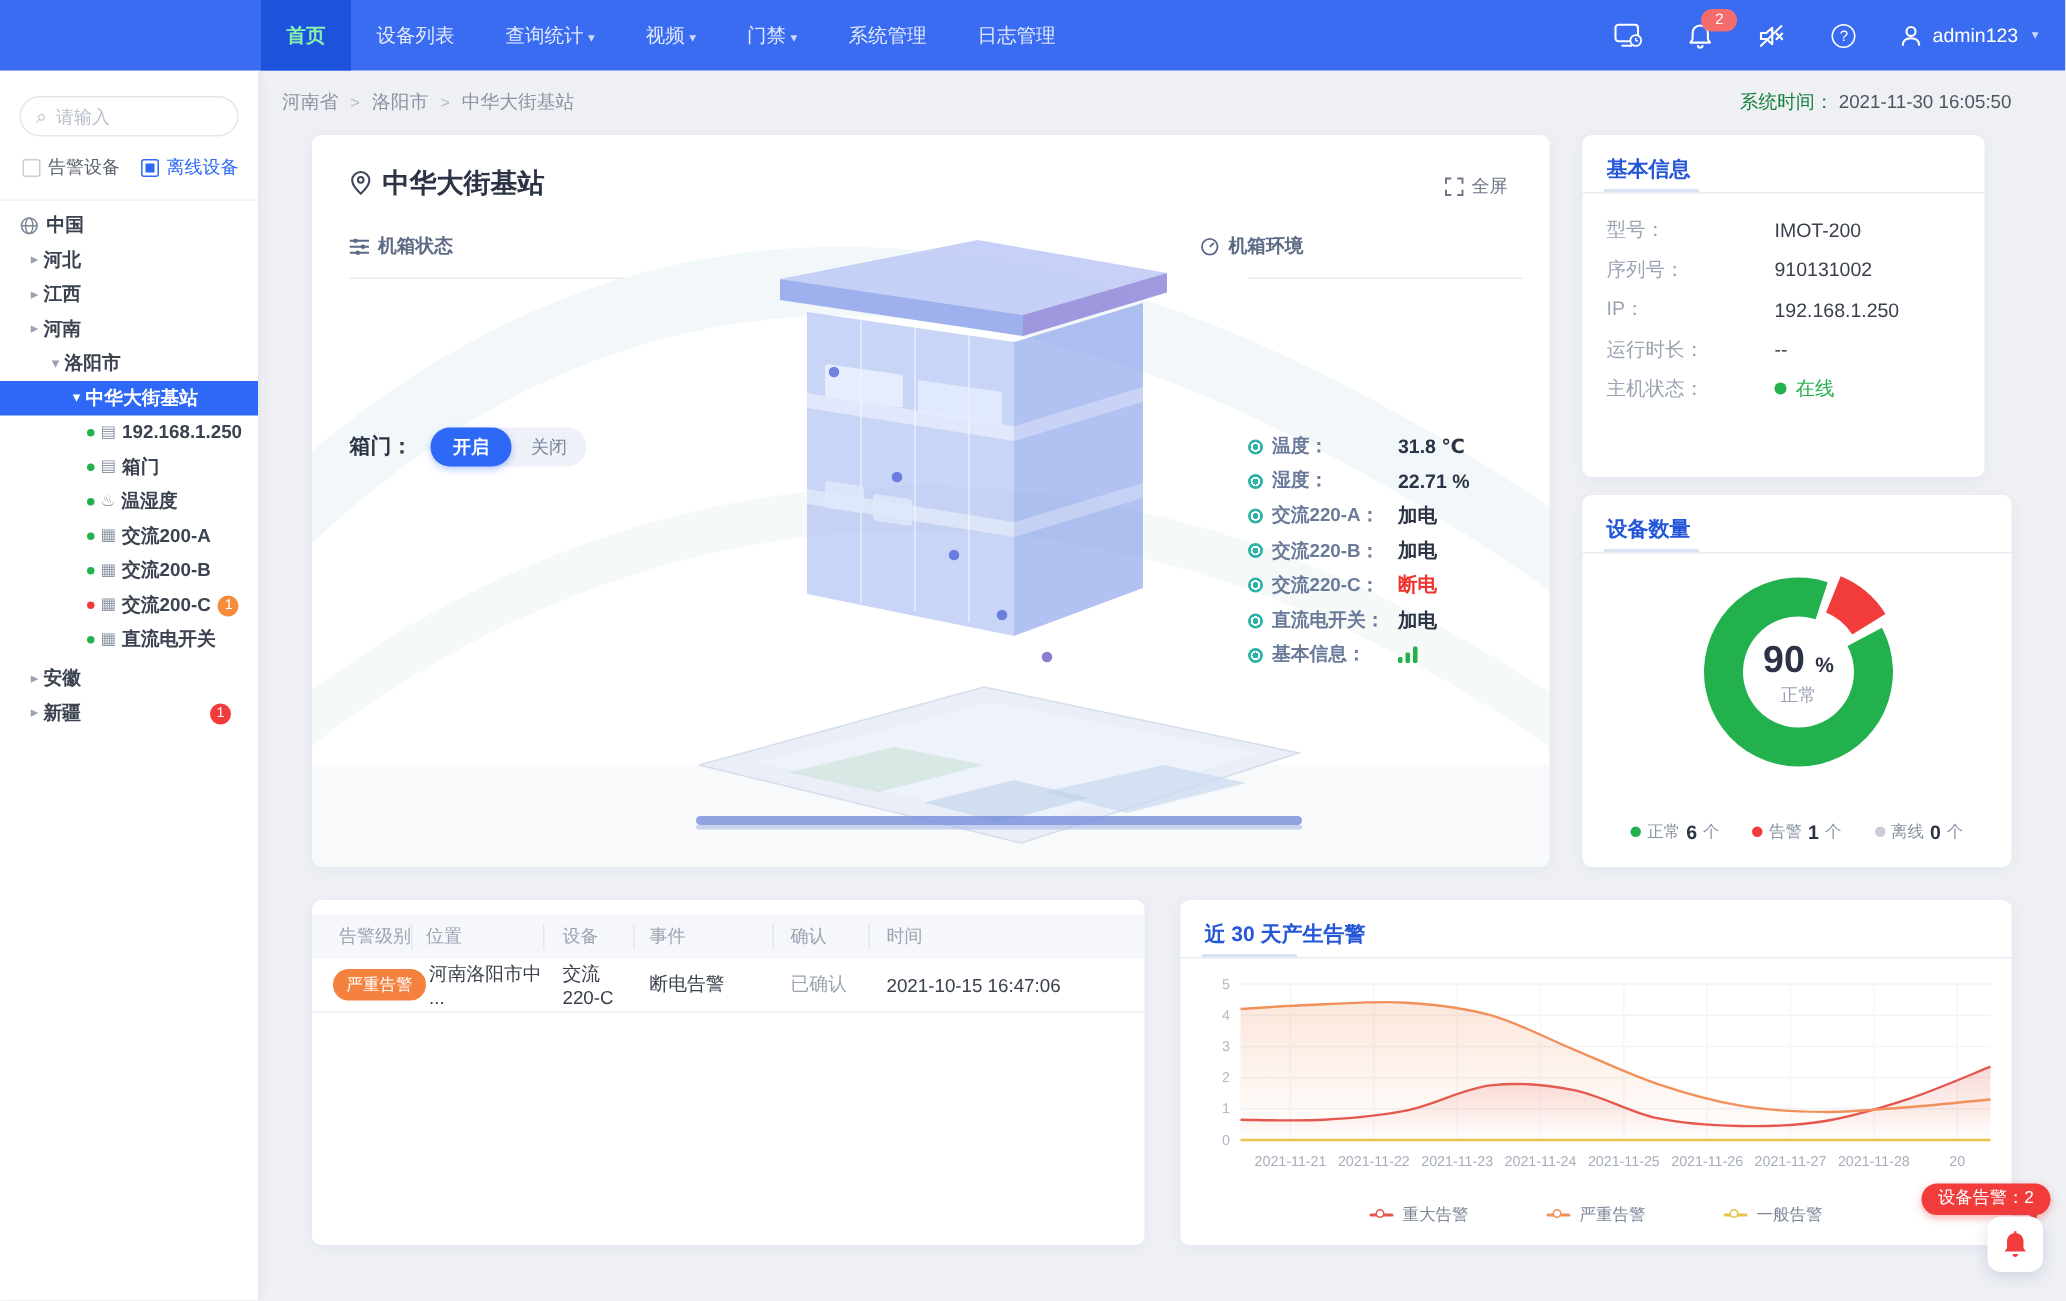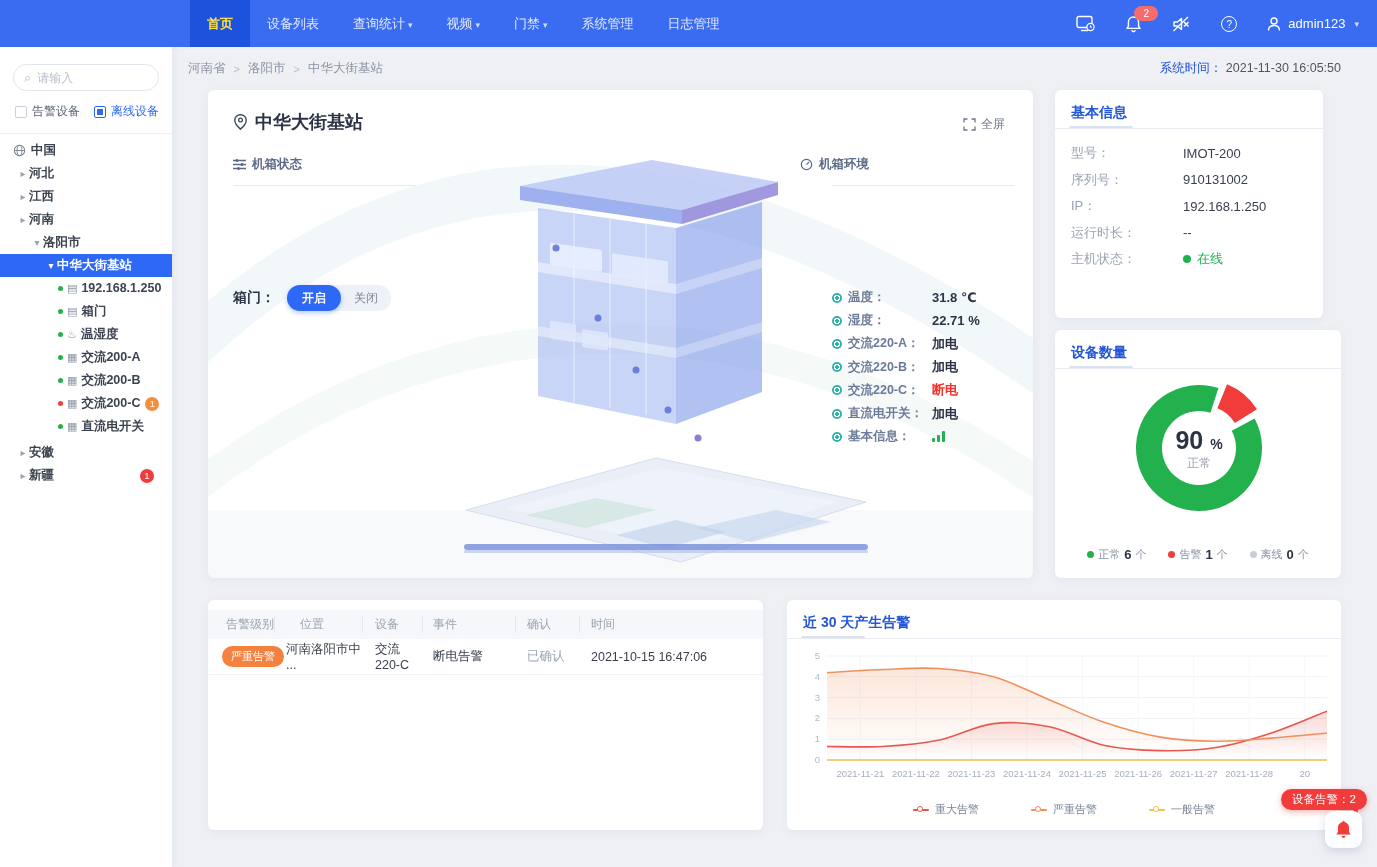--- a/index.html
+++ b/index.html
@@ -8,21 +8,21 @@
   #stage { position:relative; width:1377px; height:867px; background:#eef0f4; overflow:hidden; }
 
   
   .navbar { position:absolute; top:0; left:0; width:1377px; height:47px; background:#3a6cf2; display:flex; align-items:center; z-index:30; }
   .logo { position:absolute; left:14px; top:5px; width:150px; }
   .logo-title { color:#fff; font-size:21px; font-weight:900; font-style:italic; letter-spacing:1px; line-height:22px; }
   .logo-title .red { color:#e8452f; }
   .logo-sub { color:#e8eeff; font-size:8px; letter-spacing:5px; margin-top:1px; }
   .nav-menu { position:absolute; left:174px; top:0; height:47px; display:flex; }
   .nav-item { height:47px; line-height:47px; padding:0 17px; font-size:13px; color:#e2e9ff; cursor:pointer; white-space:nowrap; }
-  .nav-item.active { background:#1d52dd; color:#fde047; font-weight:bold;margin-left:16px; }
+  .nav-item.active { background:#1d52dd; color:#86efac; font-weight:bold; }
   .nav-caret { font-size:9px; color:rgba(255,255,255,.75); margin-left:3px; }
   .nav-right { position:absolute; right:18px; top:0; height:47px; display:flex; align-items:center; gap:26px; color:#fff; }
   .nav-icon { position:relative; width:22px; height:22px; display:flex; align-items:center; justify-content:center; cursor:pointer; }
   .nav-icon svg { display:block; }
   .nav-badge { position:absolute; top:-7px; left:12px; min-width:24px; height:15px; background:#f56c6c; border-radius:8px; color:#fff; font-size:10px; line-height:15px; text-align:center; padding:0 6px; }
   .help-circle { width:16px; height:16px; border:1.5px solid #fff; border-radius:50%; font-size:10px; line-height:15px; text-align:center; color:#fff; }
   .user-box { display:flex; align-items:center; gap:6px; font-size:13px; color:#fff; cursor:pointer; }
 
   
   .sidebar { position:absolute; top:47px; left:0; width:172px; height:820px; background:#fff; box-shadow:2px 0 6px rgba(40,60,110,.05); z-index:20; }
@@ -51,21 +51,21 @@
   .sdot.g { background:#23b14d; } .sdot.r { background:#f23c3c; }
   .ticon { color:#8e97a6; font-size:11px; margin-right:4px; font-weight:normal; }
   .tbadge { margin-left:5px; min-width:14px; height:14px; border-radius:8px; color:#fff; font-size:9.5px; line-height:14px; text-align:center; padding:0 4px; font-weight:normal; }
   .tbadge.orange { background:#f78c3c; }
   .tbadge.red { background:#f23c3c; position:absolute; right:18px; }
 
   
   .crumb { position:absolute; top:60px; left:188px; font-size:12.5px; color:#8b93a2; display:flex; gap:8px; align-items:center; }
   .crumb .sep { color:#b6bcc7; font-size:11px; }
   .systime { position:absolute; top:60px; right:36px; font-size:12.5px; }
-  .systime .lab { color:#1d4ed8; } .systime .val { color:#4f5663; }
+  .systime .lab { color:#15803d; } .systime .val { color:#4f5663; }
 
   
   .card { position:absolute; background:#fff; border-radius:6px; box-shadow:0 2px 10px rgba(40,70,140,.06); }
   .card-title { position:absolute; left:16px; top:14px; font-size:14px; font-weight:bold; color:#2356d8; }
   .card-div { position:absolute; left:0; top:38px; width:100%; height:1px; background:#e9edf3; }
   .card-accent { position:absolute; left:14px; top:36px; width:64px; height:3px; background:#d9e3f4; border-radius:2px; }
 
   
   #main-card { left:208px; top:90px; width:825px; height:488px; overflow:hidden; }
   .decor { position:absolute; inset:0; pointer-events:none; }
@@ -108,21 +108,21 @@
   .dl-item { display:flex; align-items:center; gap:4px; font-size:11px; color:#8a93a3; }
   .dl-dot { width:7px; height:7px; border-radius:50%; }
   .dl-count { font-size:13px; font-weight:bold; color:#2b3345; }
 
   
   #table-card { left:208px; top:600px; width:555px; height:230px; overflow:hidden; }
   .thead { position:absolute; left:0; top:10px; width:555px; height:29px; background:#f5f7fa; display:flex; align-items:center; }
   .th { font-size:12px; color:#9aa4b2; position:relative; }
   .th + .th { border-left:1px solid #e3e8ee; }
   .th:nth-child(1){ width:66px; padding-left:18px; border-left:none; }
-  .th:nth-child(2){ width:88px; padding-left:25px; }
+  .th:nth-child(2){ width:88px; padding-left:9px; }
   .th:nth-child(3){ width:60px; padding-left:12px; }
   .th:nth-child(4){ width:93px; padding-left:10px; }
   .th:nth-child(5){ width:64px; padding-left:11px; }
   .th:nth-child(6){ width:170px; padding-left:11px; }
   .trow2 { position:absolute; left:0; top:39px; width:555px; height:36px; display:flex; align-items:center; border-bottom:1px solid #f0f2f5; }
   .td { font-size:12.5px; color:#3a404c; }
   .td:nth-child(1){ width:66px; padding-left:14px; }
   .td:nth-child(2){ width:88px; padding-left:12px; }
   .td:nth-child(3){ width:60px; padding-left:13px; }
   .td:nth-child(4){ width:93px; padding-left:11px; }

